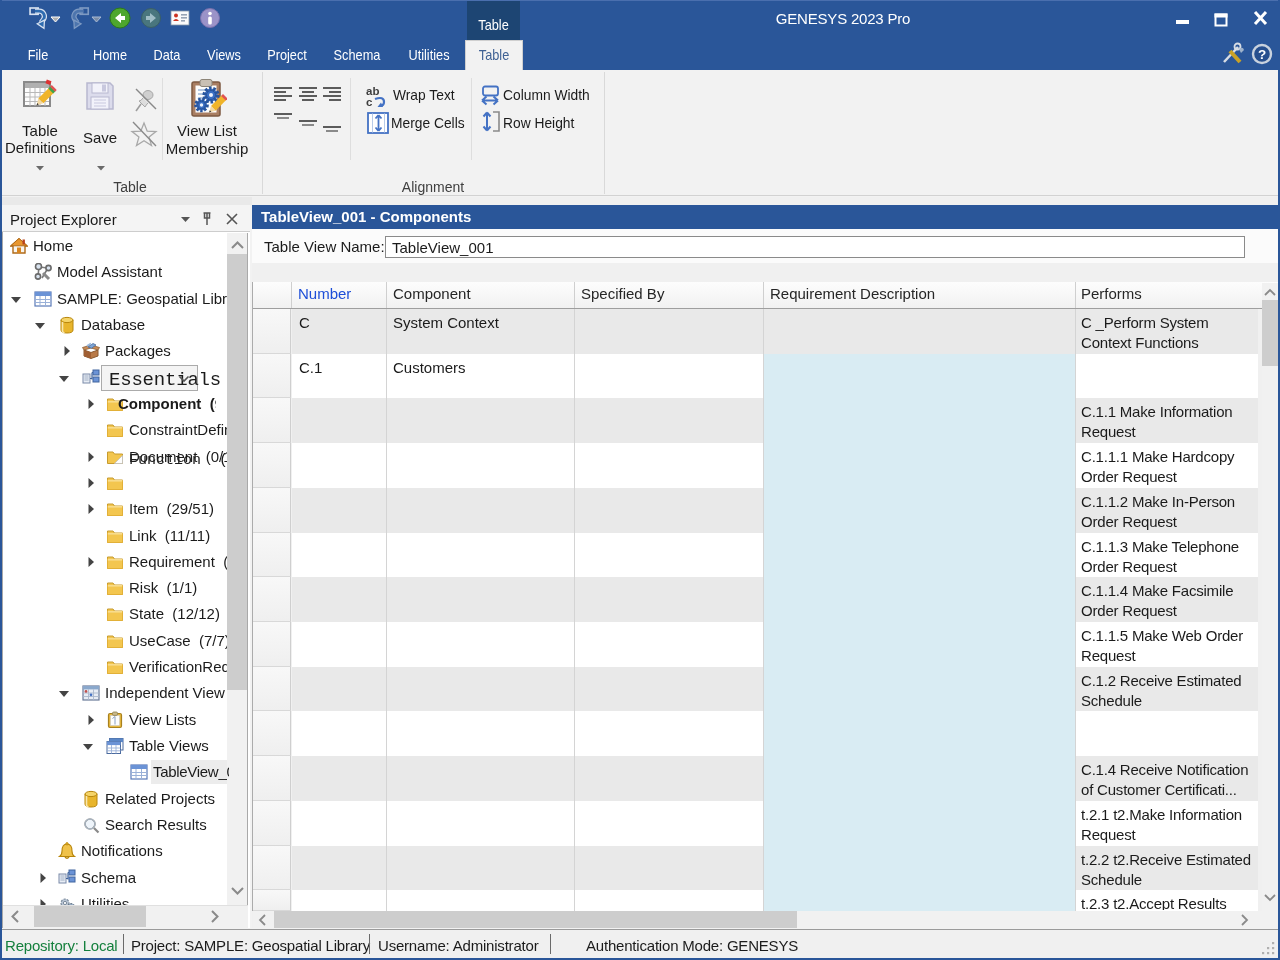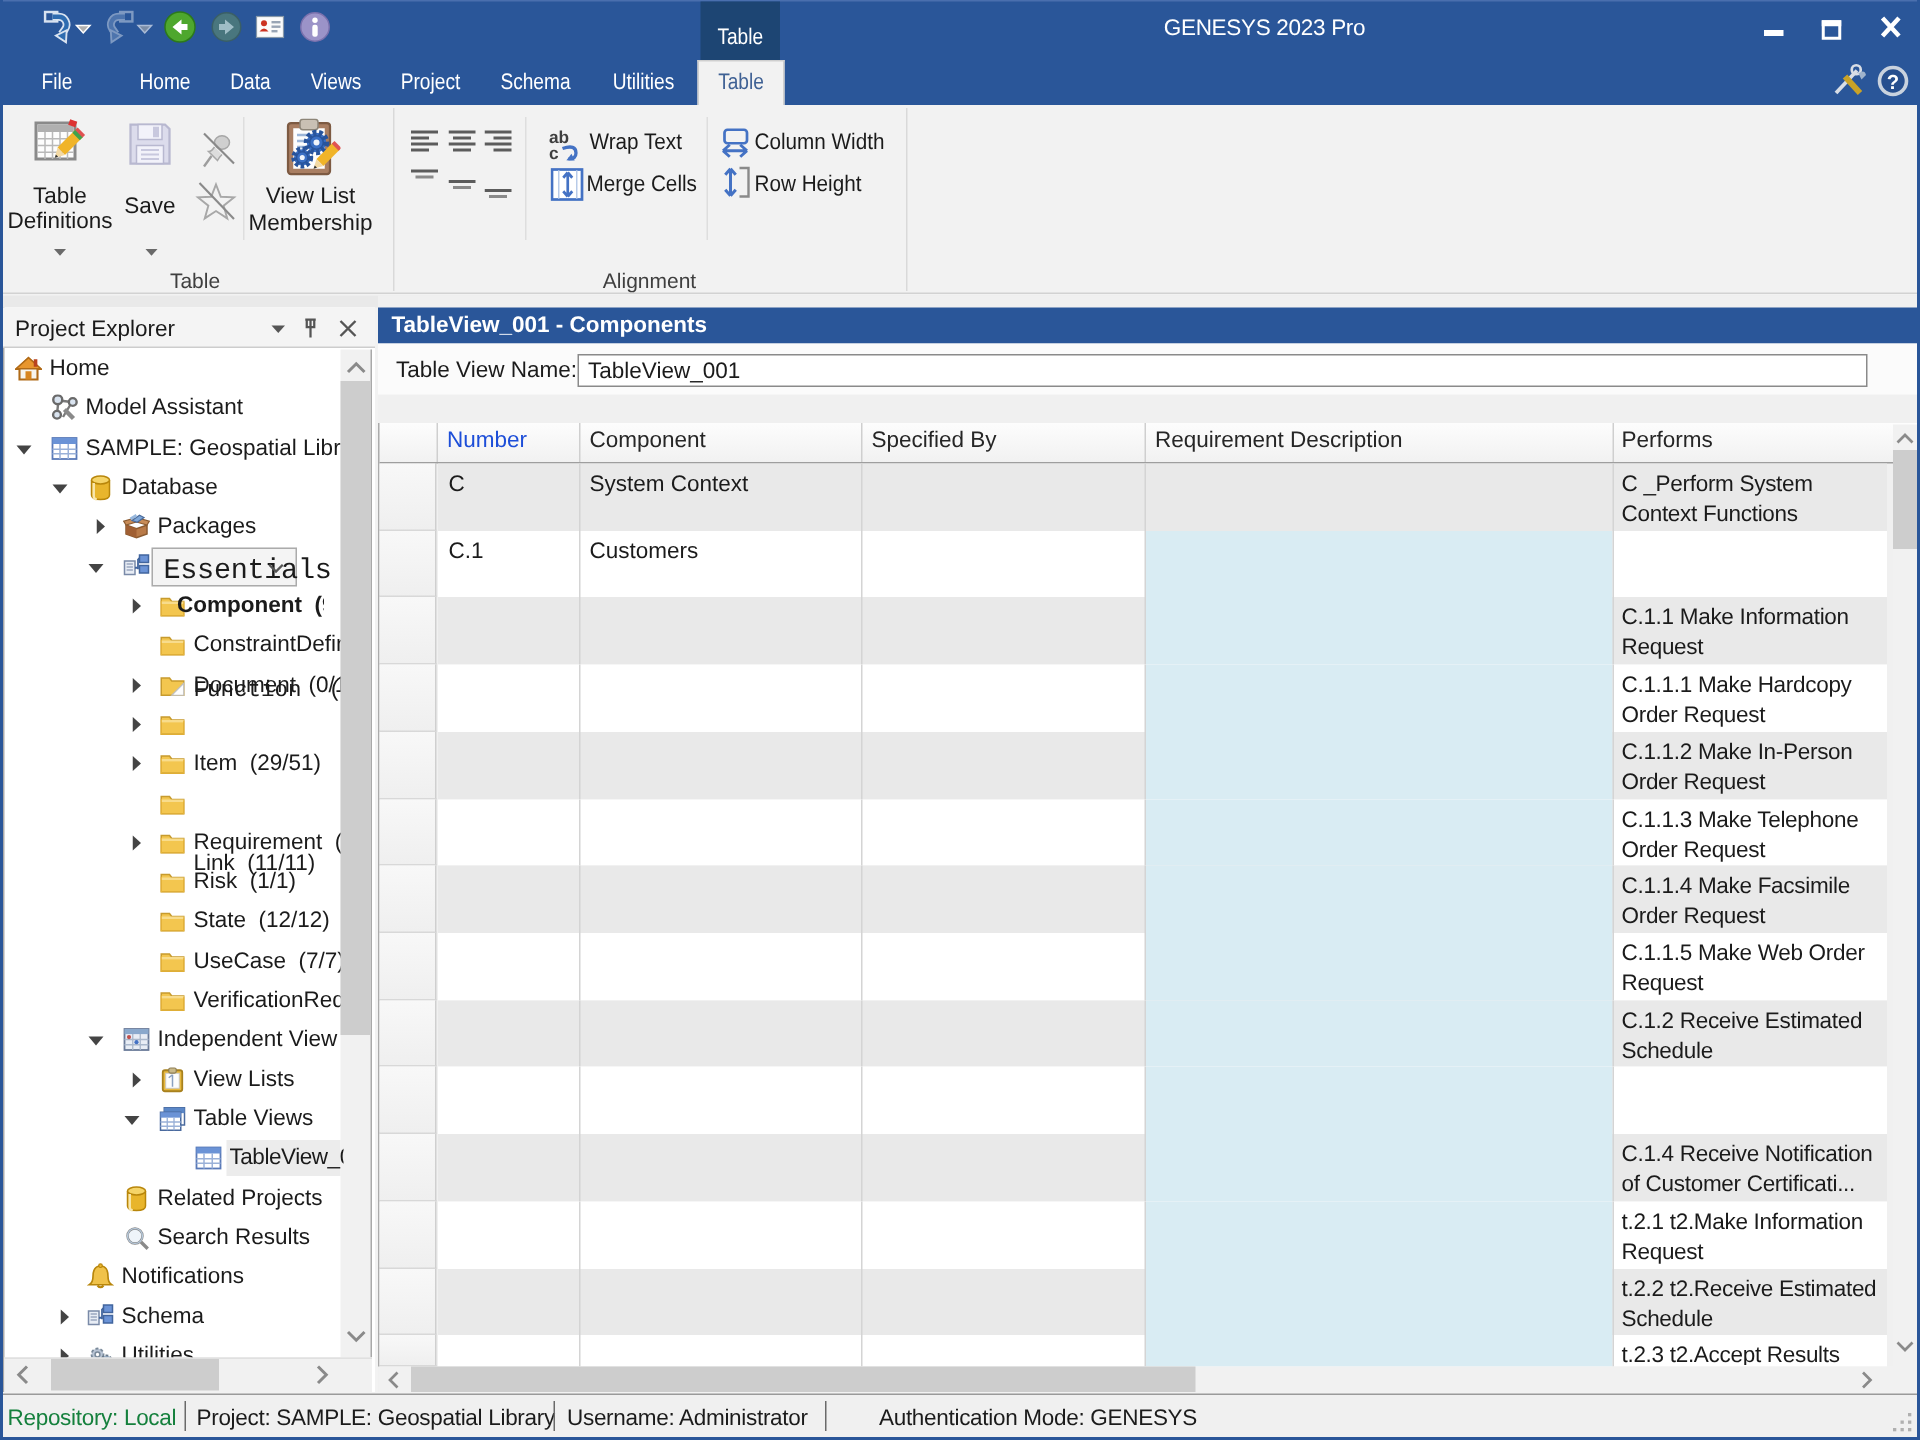--- a/index.html
+++ b/index.html
@@ -352,21 +352,21 @@
       </g>
     </svg>
 <div class="abs lbl" style="left:129px;top:500px;width:98px;height:19px;overflow:hidden;white-space:nowrap;">Item&nbsp; (29/51)</div>
 <svg class="abs" style="left:106px;top:527px;" width="18" height="18" viewBox="0 0 18 18">
       <g>
         <path d="M1.5 4 h5.5 l1.5 2 h8 v9.5 h-15 z" fill="#f3c64f" stroke="#c79b2e" stroke-width="1"></path>
         <path d="M1.5 6.8 h15" stroke="#f8dc8c" stroke-width="1.6"></path>
         <path d="M1.5 5.5 v10 h15 v-9" fill="none" stroke="#e8b53a" stroke-width="0.8"></path>
       </g>
     </svg>
-<div class="abs lbl" style="left:129px;top:527px;width:98px;height:19px;overflow:hidden;white-space:nowrap;margin-top:40px;">Link&nbsp; (11/11)</div>
+<div class="abs lbl" style="left:129px;top:527px;width:98px;height:19px;overflow:hidden;white-space:nowrap;">Link&nbsp; (11/11)</div>
 <svg class="abs" style="left:87px;top:556px;" width="8" height="12">
       <path d="M1.5 1 l5.5 5 l-5.5 5 z" fill="#444"></path>
     </svg>
 <svg class="abs" style="left:106px;top:553px;" width="18" height="18" viewBox="0 0 18 18">
       <g>
         <path d="M1.5 4 h5.5 l1.5 2 h8 v9.5 h-15 z" fill="#f3c64f" stroke="#c79b2e" stroke-width="1"></path>
         <path d="M1.5 6.8 h15" stroke="#f8dc8c" stroke-width="1.6"></path>
         <path d="M1.5 5.5 v10 h15 v-9" fill="none" stroke="#e8b53a" stroke-width="0.8"></path>
       </g>
     </svg>

